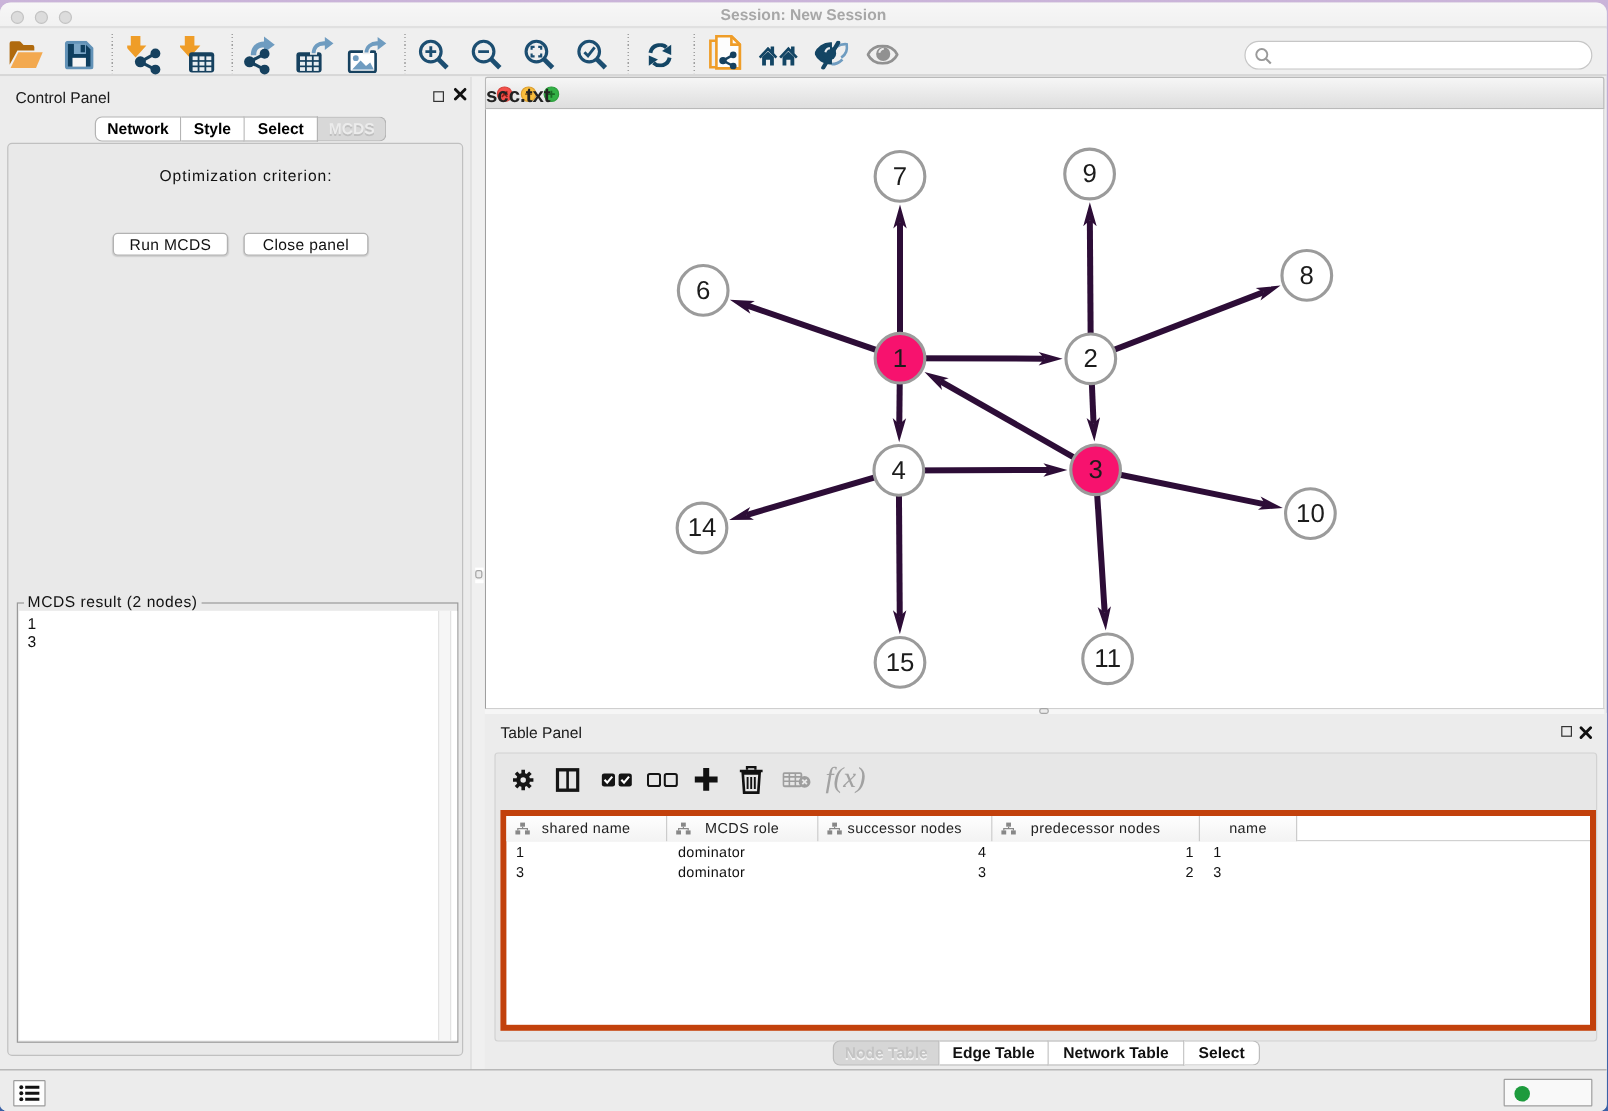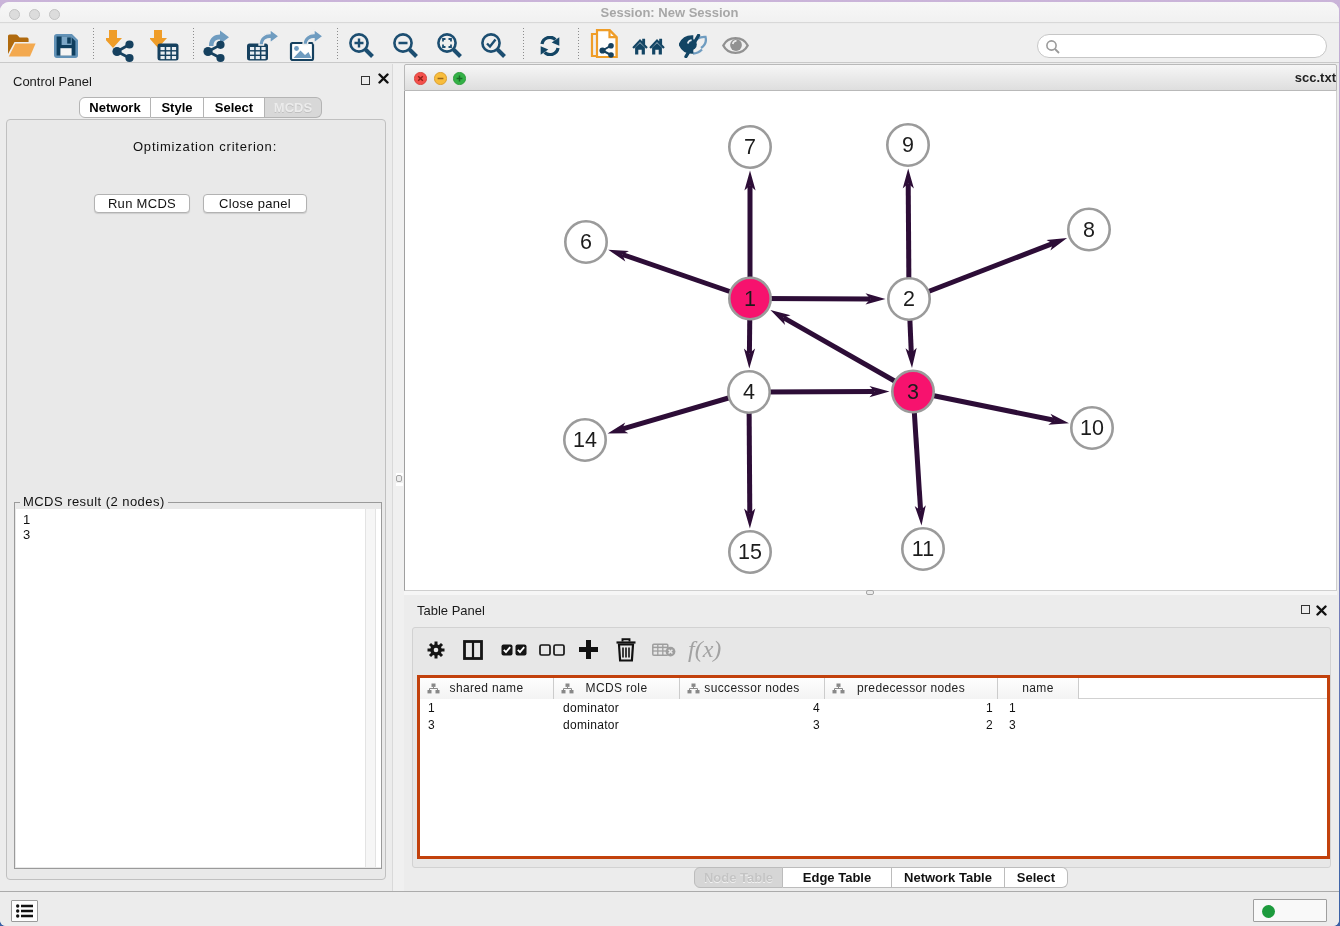--- a/index.html
+++ b/index.html
@@ -32,21 +32,21 @@
 #mcdsscroll { position:absolute; right:5px; top:0; width:11px; height:100%; background:#f6f6f6; border-left:1px solid #e3e3e3; border-right:1px solid #e3e3e3; }
 
 #netframe { position:absolute; left:404px; top:62px; width:933px; height:530px; }
 #nettitle { position:absolute; left:0; top:0; width:100%; height:27px; background:linear-gradient(#f6f6f6,#dedede); border:1px solid #b9b9b9; border-radius:2px 2px 0 0; }
 .mac { position:absolute; top:7px; width:12.5px; height:12.5px; border-radius:50%; }
 #netcanvas { position:absolute; left:0; top:27px; width:933px; height:500px; background:#fff; border-left:1px solid #9f9f9f; border-right:1px solid #cfcfcf; border-bottom:1px solid #cfcfcf; }
 #graph { display:block; margin-left:-1px; margin-top:-1px; }
 
 #tpanel { position:absolute; left:404px; top:592px; width:936px; height:299px; background:#ececec; }
 #ttoolbar { position:absolute; left:14px; top:36px; width:1312px; height:40px; }
-#ttable { position:absolute; left:13px; top:81px; width:913px; height:184px; background:#fff; border:3px solid #c2410c; }
+#ttable { position:absolute; left:13px; top:81px; width:913px; height:184px; background:#fff; border:5px solid #c2410c; }
 #thead { position:absolute; left:0; top:0; width:100%; height:21px; border-bottom:1px solid #d1d1d1; font-size:12px; color:#222; }
 #theadbg { position:absolute; left:0; top:0; width:659px; height:21px; background:linear-gradient(#fefefe,#f3f3f3); }
 .hcol { position:absolute; top:0; height:21px; border-right:1px solid #cccccc; text-align:center; line-height:21px; letter-spacing:0.35px; }
 .trow { position:absolute; font-size:12px; color:#111; height:17px; line-height:17px; letter-spacing:0.3px; }
 #btabs { position:absolute; left:290px; top:273px; height:21px; display:flex; font-size:13px; font-weight:bold; }
 #btabs .tab { background:#fff; border:1px solid #bcbcbc; border-left:none; text-align:center; padding-top:2px; height:21px; color:#111; }
 #btabs .tab:first-child { border-left:1px solid #bcbcbc; border-radius:6px 0 0 6px; background:#d6d6d6; color:#c4c4c4; text-shadow:0 1px 0 #f2f2f2; }
 #btabs .tab.last { border-radius:0 6px 6px 0; }
 
 #statusbar { position:absolute; left:0; top:889px; width:100%; height:35px; background:#ececec; border-top:1px solid #ababab; }
@@ -245,21 +245,21 @@
       <div class="mac" style="left:29px;background:#f8bd3c;border:1px solid #dda031;">
           <svg width="11" height="11" viewBox="0 0 11 11" style="position:absolute;left:-0.2px;top:-0.2px;">
             <path d="M2.6 5.5 H8.4" stroke="#99661a" stroke-width="1.5"></path>
           </svg>
         </div>
       <div class="mac" style="left:48px;background:#33b146;border:1px solid #2f9e3e;">
           <svg width="11" height="11" viewBox="0 0 11 11" style="position:absolute;left:-0.2px;top:-0.2px;">
             <path d="M2.6 5.5 H8.4 M5.5 2.6 V8.4" stroke="#1a6b26" stroke-width="1.5"></path>
           </svg>
         </div>
-      <div style="position:absolute;top:5px;width:100%;text-align:right;font-size:13px;font-weight:bold;color:#222;">scc.txt</div>
+      <div style="position:absolute;top:5px;width:100%;text-align:left;font-size:17px;font-weight:bold;color:#222;">scc.txt</div>
     </div>
     <div id="netcanvas">
       <svg id="graph" width="931" height="501" viewBox="0 0 931 501">
         <g stroke="#2d0d37" stroke-width="5" fill="#2d0d37">
           <line x1="346.0" y1="208.5" x2="346.0" y2="95.5"></line>
             <polygon stroke="none" points="346.0,80.5 351.6,100.5 346.0,95.5 340.4,100.5"></polygon>
           <line x1="346.0" y1="208.5" x2="218.4" y2="164.5"></line>
             <polygon stroke="none" points="204.2,159.7 225.0,160.9 218.4,164.5 221.3,171.5"></polygon>
           <line x1="346.0" y1="208.5" x2="466.5" y2="208.9"></line>
             <polygon stroke="none" points="481.5,208.9 461.5,214.5 466.5,208.9 461.5,203.3"></polygon>
@@ -406,21 +406,21 @@
       <div class="trow" style="left:405px;top:22px;width:168px;text-align:right;">1</div>
       <div class="trow" style="left:589px;top:22px;">1</div>
       <div class="trow" style="left:8px;top:39px;">3</div>
       <div class="trow" style="left:143px;top:39px;">dominator</div>
       <div class="trow" style="left:260px;top:39px;width:140px;text-align:right;">3</div>
       <div class="trow" style="left:405px;top:39px;width:168px;text-align:right;">2</div>
       <div class="trow" style="left:589px;top:39px;">3</div>
     </div>
     <div id="btabs">
       <div class="tab" style="width:89px;">Node Table</div>
-      <div class="tab" style="width:109px;">Edge Table</div>
+      <div class="tab" style="width:91px;">Edge Table</div>
       <div class="tab" style="width:113px;">Network Table</div>
       <div class="tab last" style="width:63px;">Select</div>
     </div>
   </div>
   <div id="vdiv" style="position:absolute;left:392px;top:62px;width:12px;height:829px;background:#f0f0f0;border-left:1px solid #d9d9d9;"></div>
   <div style="position:absolute;left:404px;top:589px;width:933px;height:4px;background:#f6f6f6;"></div>
   <div style="position:absolute;left:395.5px;top:471px;width:7px;height:3px;background:#fff;"></div>
   <div style="position:absolute;left:395.5px;top:481px;width:7px;height:3px;background:#fff;"></div>
   <div style="position:absolute;left:396px;top:473px;width:6px;height:7px;background:#ececec;border:1px solid #a5a5a5;border-radius:2px;"></div>
   <div style="position:absolute;left:866px;top:587.5px;width:8px;height:5px;background:#ececec;border:1px solid #a5a5a5;border-radius:2px;"></div>

